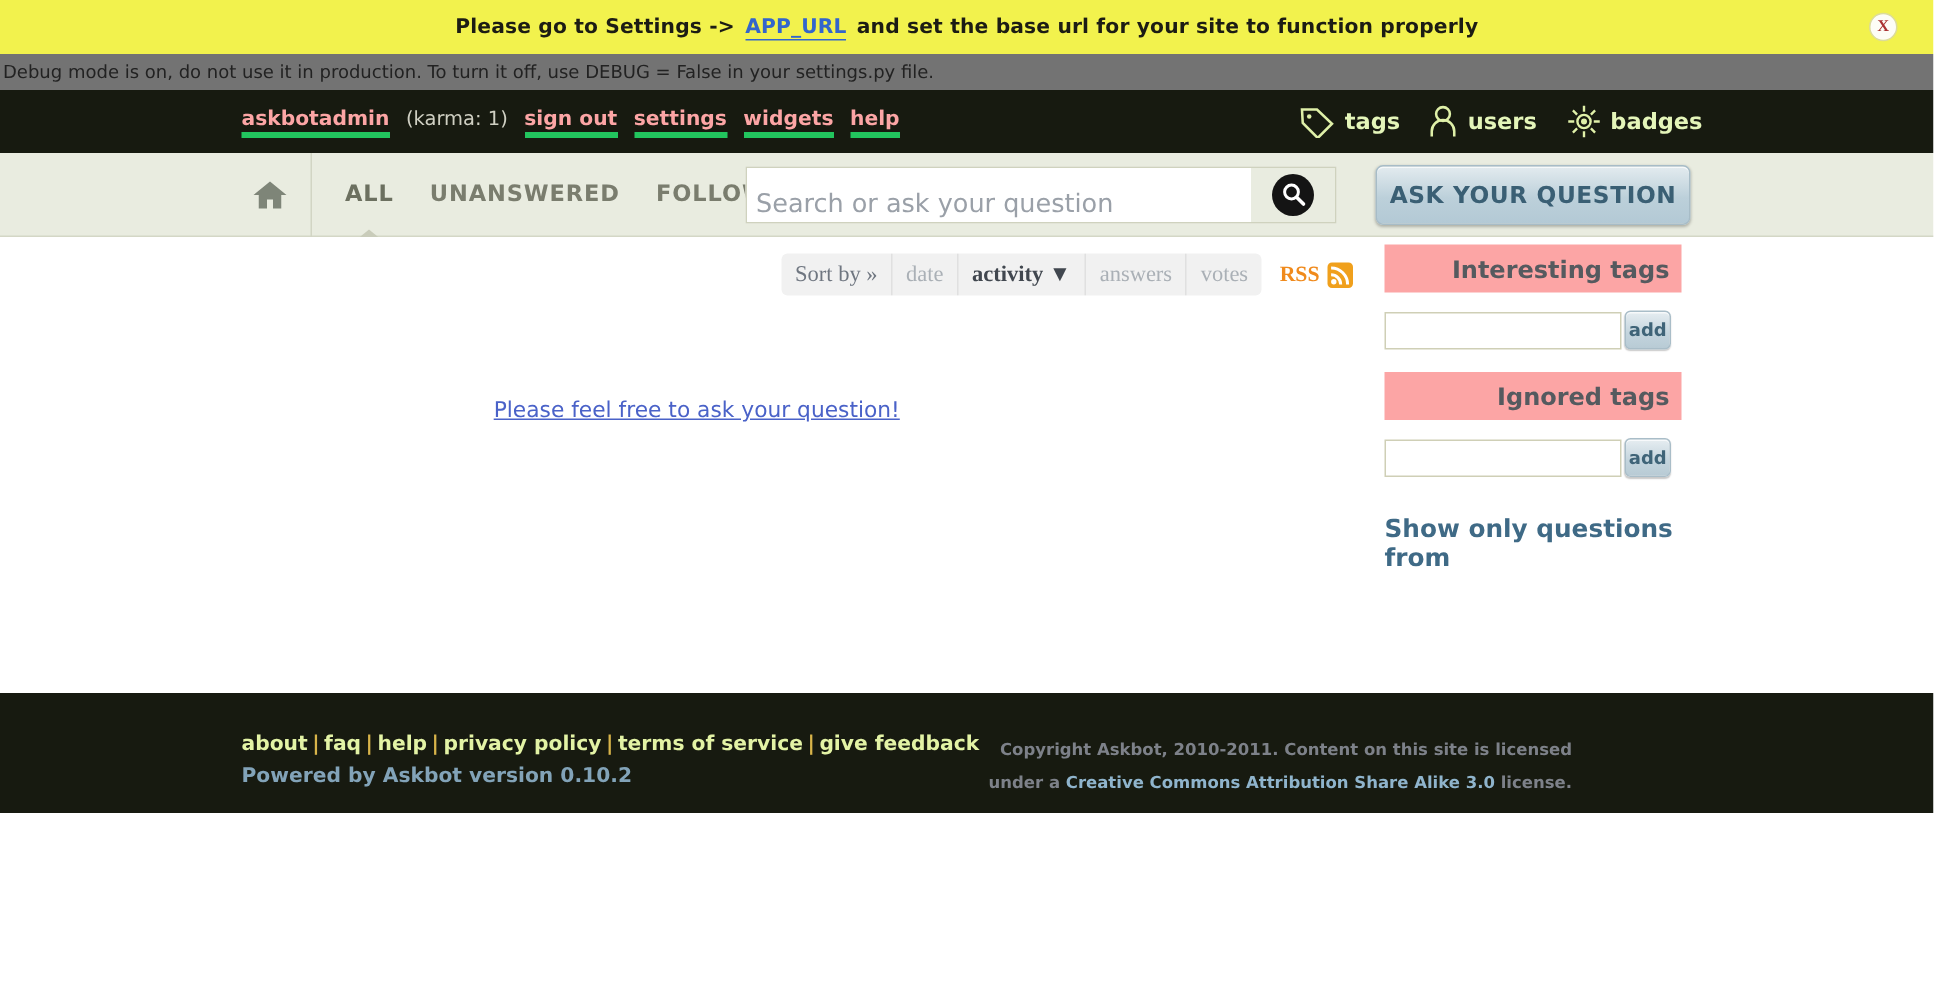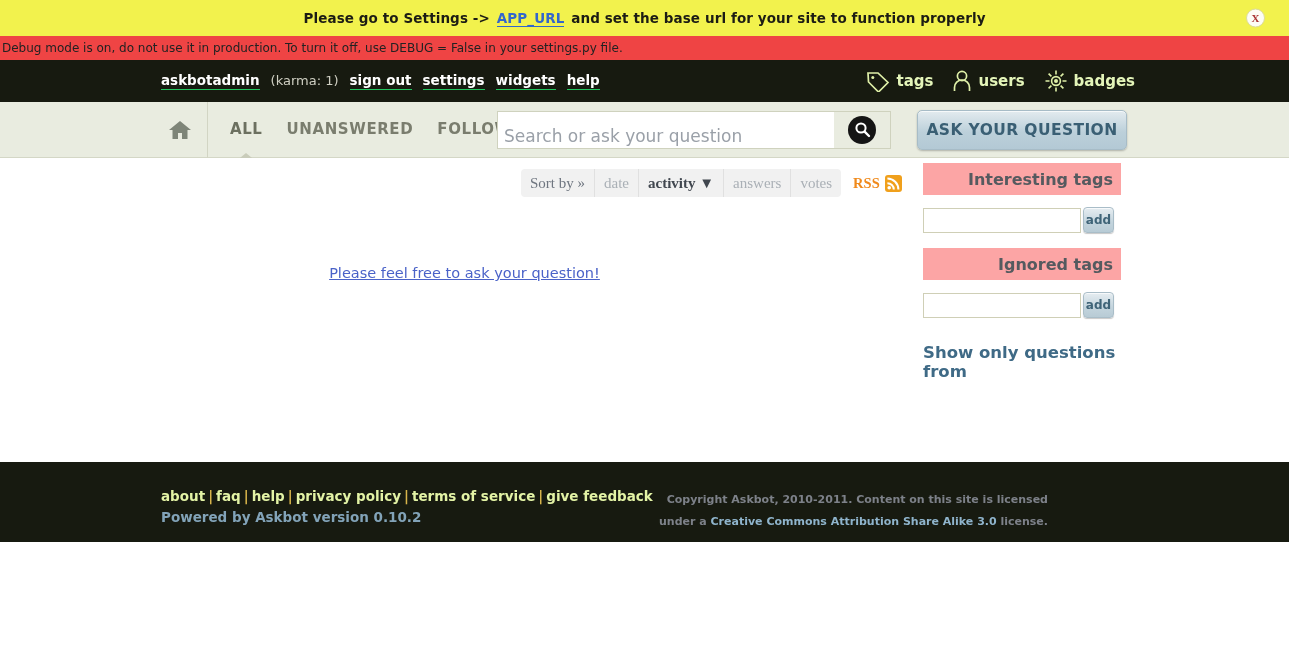--- a/index.html
+++ b/index.html
@@ -44,21 +44,21 @@
     font-weight: bold;
     display: flex; align-items: center; justify-content: center;
     cursor: pointer;
     font-family: "Liberation Serif", serif;
     line-height: 1;
   }
 
   
   .debugline {
     height: 24px;
-    background: #ef4444;
+    background: #737373;
     color: #222;
     font-size: 12px;
     display: flex;
     align-items: center;
     padding-left: 2px;
     font-family: "DejaVu Sans", sans-serif;
   }
 
   
   .topnav {
@@ -70,23 +70,23 @@
   }
   .topnav-left {
     display: flex;
     align-items: baseline;
     gap: 11px;
     margin-left: 161px;
     font-size: 13.5px;
     font-weight: bold;
   }
   .topnav-left a {
-    color: #ffffff;
+    color: #fca5a5;
     text-decoration: none;
-    border-bottom: 1px solid #22c55e;
+    border-bottom: 4px solid #22c55e;
     padding-bottom: 1px;
   }
   .karma { color: #cfcfc2; font-weight: normal; font-size: 13px; }
 
   .topnav-right {
     position: absolute;
     right: 154px;
     display: flex;
     align-items: center;
     gap: 19px;

